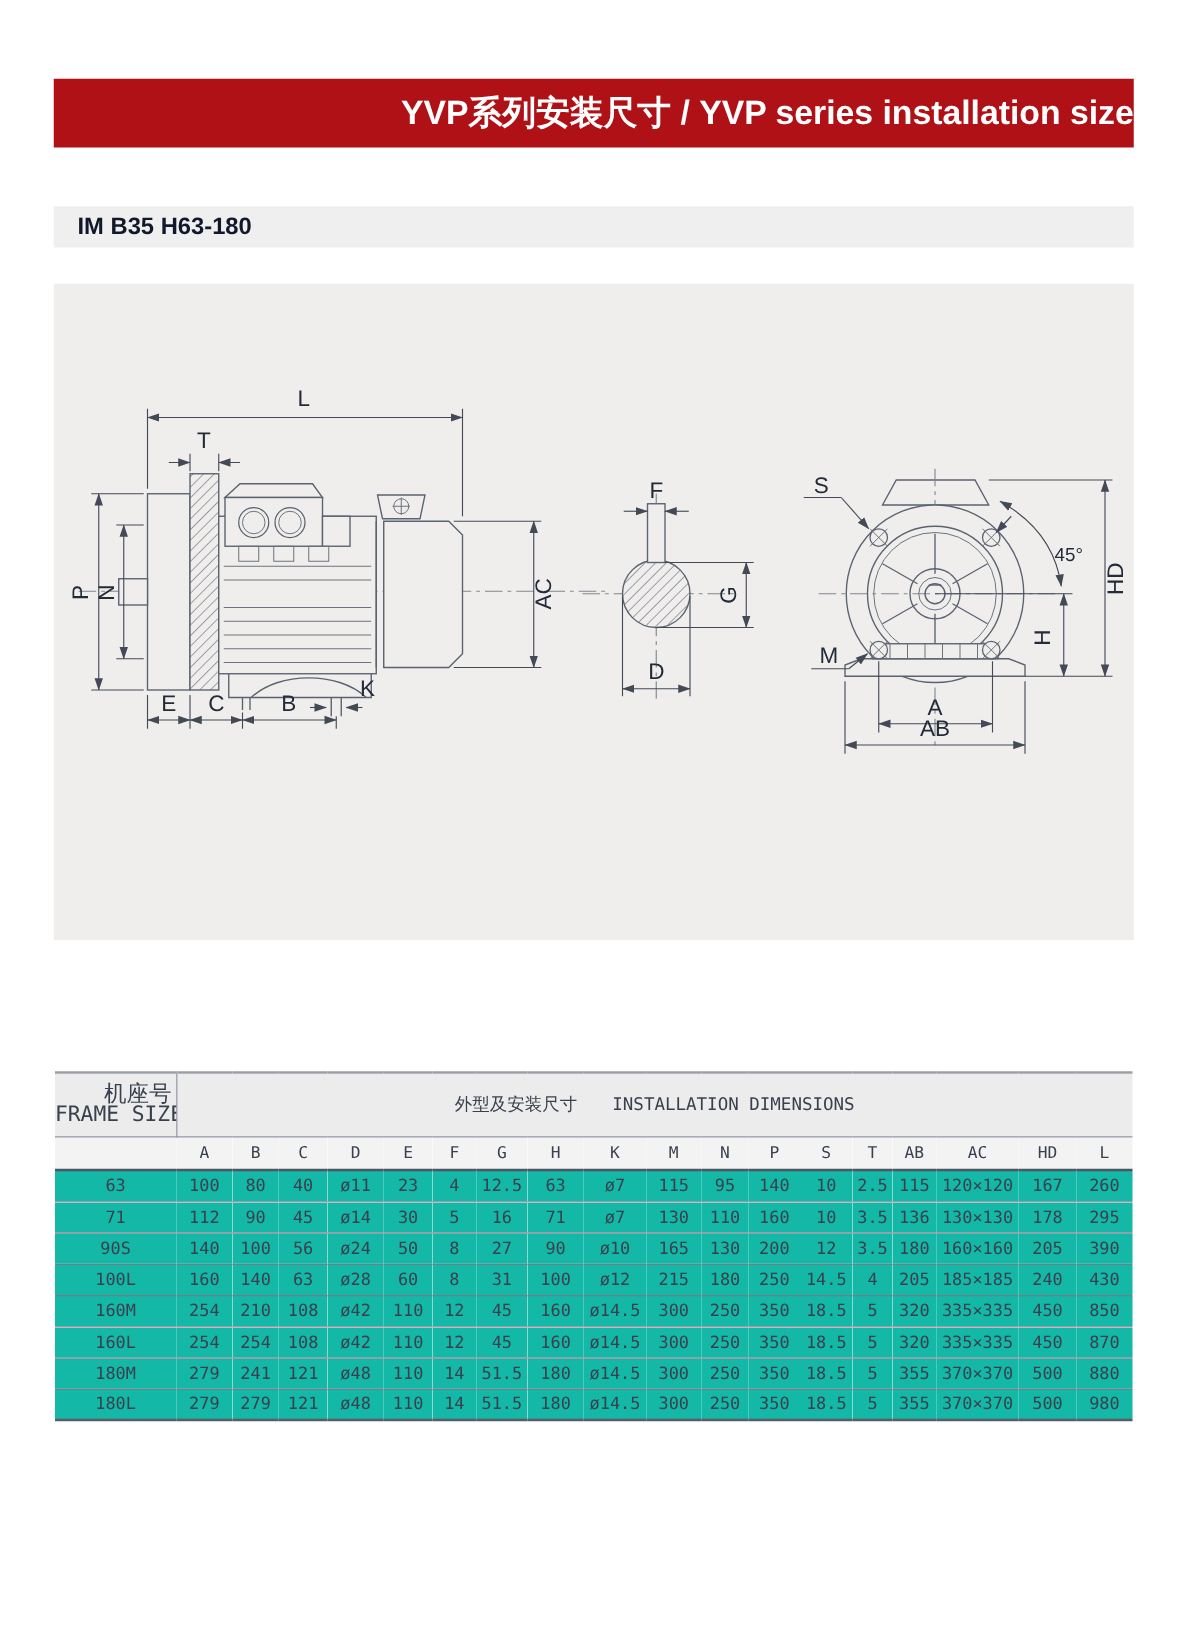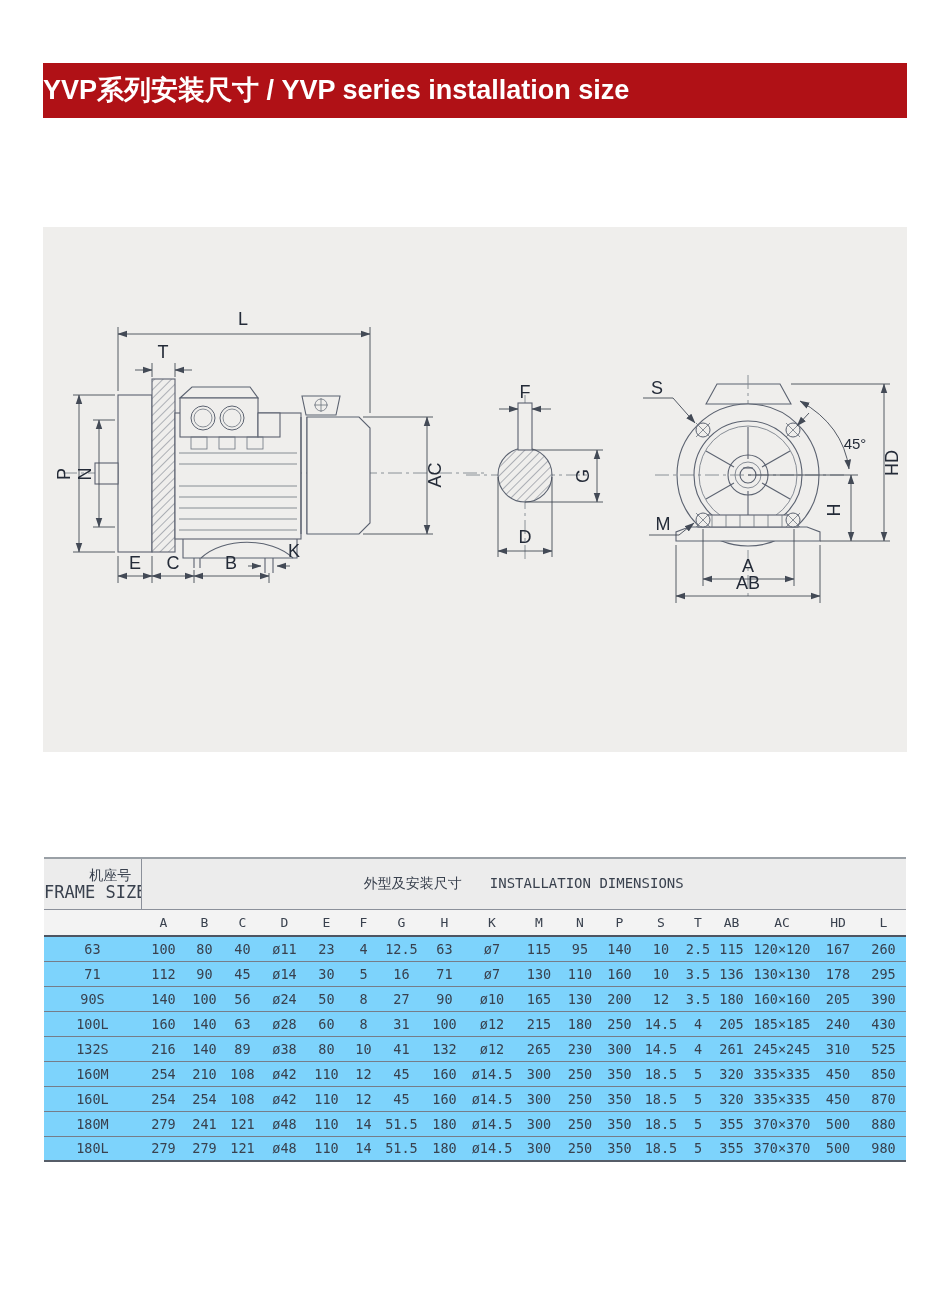--- a/index.html
+++ b/index.html
@@ -1,37 +1,37 @@
 <!DOCTYPE html>
 <html><head>
 <meta charset="utf-8">
 <style>
   html,body{margin:0;padding:0;background:#ffffff;}
   .page{position:relative;width:950px;height:1307px;background:#ffffff;overflow:hidden;
         font-family:"Liberation Sans",sans-serif;}
   .banner{position:absolute;left:43px;top:63px;width:864px;height:55px;line-height:55px;
-          text-align:left;color:#ffffff;font-size:27px;font-weight:bold;}
+          text-align:right;color:#ffffff;font-size:27px;font-weight:bold;}
   .subtitle-strip{position:absolute;left:43px;top:165px;width:864px;height:33px;line-height:33px;
           background:#efefef;font-size:19px;font-weight:bold;color:#10182a;}
   .subtitle-strip span{padding-left:19px;}
   .drawing-panel{position:absolute;left:43px;top:227px;width:864px;height:525px;background:#efeeec;}
   .table-wrap{position:absolute;left:44px;top:857px;width:862px;}
   table.dims{border-collapse:collapse;table-layout:fixed;width:862px;
              font-family:"DejaVu Sans Mono",monospace;color:#39414e;}
   table.dims td{text-align:center;vertical-align:middle;padding:0;overflow:hidden;white-space:nowrap;}
   tr.hrow1{height:51px;background:#ececec;}
   tr.hrow1 td{border-top:2px solid #9aa0a6;border-bottom:1px solid #8b909a;}
   td.frame-h{border-right:1px solid #8b909a;}
-  td.frame-h .zh{font-size:14px;line-height:17px;padding-left:36px;}
+  td.frame-h .zh{font-size:18px;line-height:17px;padding-left:36px;}
   td.frame-h .en{font-size:17px;line-height:16px;}
   td.dims-h{font-size:14px;}
   td.dims-h .zh{margin-right:28px;font-family:Liberation Mono, monospace;}
   tr.hrow2{height:27px;background:#f3f3f3;}
   tr.hrow2 td{border-bottom:2px solid #4d5562;font-size:13px;}
-  tbody tr{height:25px;background:#7dd3fc;}
+  tbody tr{height:25px;background:#14b8a6;}
   tbody td{border-bottom:1px solid #767d89;font-size:13.5px;}
   tbody tr:last-child td{border-bottom:2px solid #565d68;}
   
   .ln{stroke:#5b6270;fill:none;stroke-width:1.1;}
   .lnf{stroke:#5b6270;fill:#efeeec;stroke-width:1.1;}
   .lnw{stroke:#5b6270;fill:#efeeec;stroke-width:1;}
   .thin{stroke:#6c737f;fill:none;stroke-width:0.8;}
   .cl{stroke:#80878f;fill:none;stroke-width:0.9;stroke-dasharray:14 4 3 4;}
   .dim{stroke:#434a56;fill:none;stroke-width:0.9;}
   .dimtext{fill:#242b38;font-size:18px;font-family:"Liberation Sans",sans-serif;}
@@ -39,20 +39,23 @@
 </style>
 </head>
 <body>
 
 <div class="page">
 
   <div class="banner" id="banner" style="background: rgb(176, 17, 22);">
     <span>YVP系列安装尺寸 / YVP series installation size</span>
   </div>
 
+  <div class="subtitle-strip">
+    <span>IM B35 H63-180</span>
+  </div>
 
   <div class="drawing-panel">
     <svg width="864" height="525" viewBox="0 0 864 525">
       <defs>
         <marker id="ar" viewBox="0 0 10 8" refX="9.5" refY="4" markerWidth="11" markerHeight="9" orient="auto-start-reverse">
           <path d="M0,0.6 L10,4 L0,7.4 z" fill="#434a56"></path>
         </marker>
         <pattern id="hatch" patternUnits="userSpaceOnUse" width="6" height="6" patternTransform="rotate(45)">
           <rect width="6" height="6" fill="#efeeec"></rect>
           <line x1="0" y1="0" x2="0" y2="6" stroke="#5b6270" stroke-width="0.9"></line>
@@ -365,41 +368,20 @@
             <td>180</td>
             <td>250</td>
             <td>14.5</td>
             <td>4</td>
             <td>205</td>
             <td>185×185</td>
             <td>240</td>
             <td>430</td>
           </tr>
           <tr>
-            <td>132S</td>
-            <td>216</td>
-            <td>140</td>
-            <td>89</td>
-            <td>ø38</td>
-            <td>80</td>
-            <td>10</td>
-            <td>41</td>
-            <td>132</td>
-            <td>ø12</td>
-            <td>265</td>
-            <td>230</td>
-            <td>300</td>
-            <td>14.5</td>
-            <td>4</td>
-            <td>261</td>
-            <td>245×245</td>
-            <td>310</td>
-            <td>525</td>
-          </tr>
-          <tr>
             <td>160M</td>
             <td>254</td>
             <td>210</td>
             <td>108</td>
             <td>ø42</td>
             <td>110</td>
             <td>12</td>
             <td>45</td>
             <td>160</td>
             <td>ø14.5</td>

